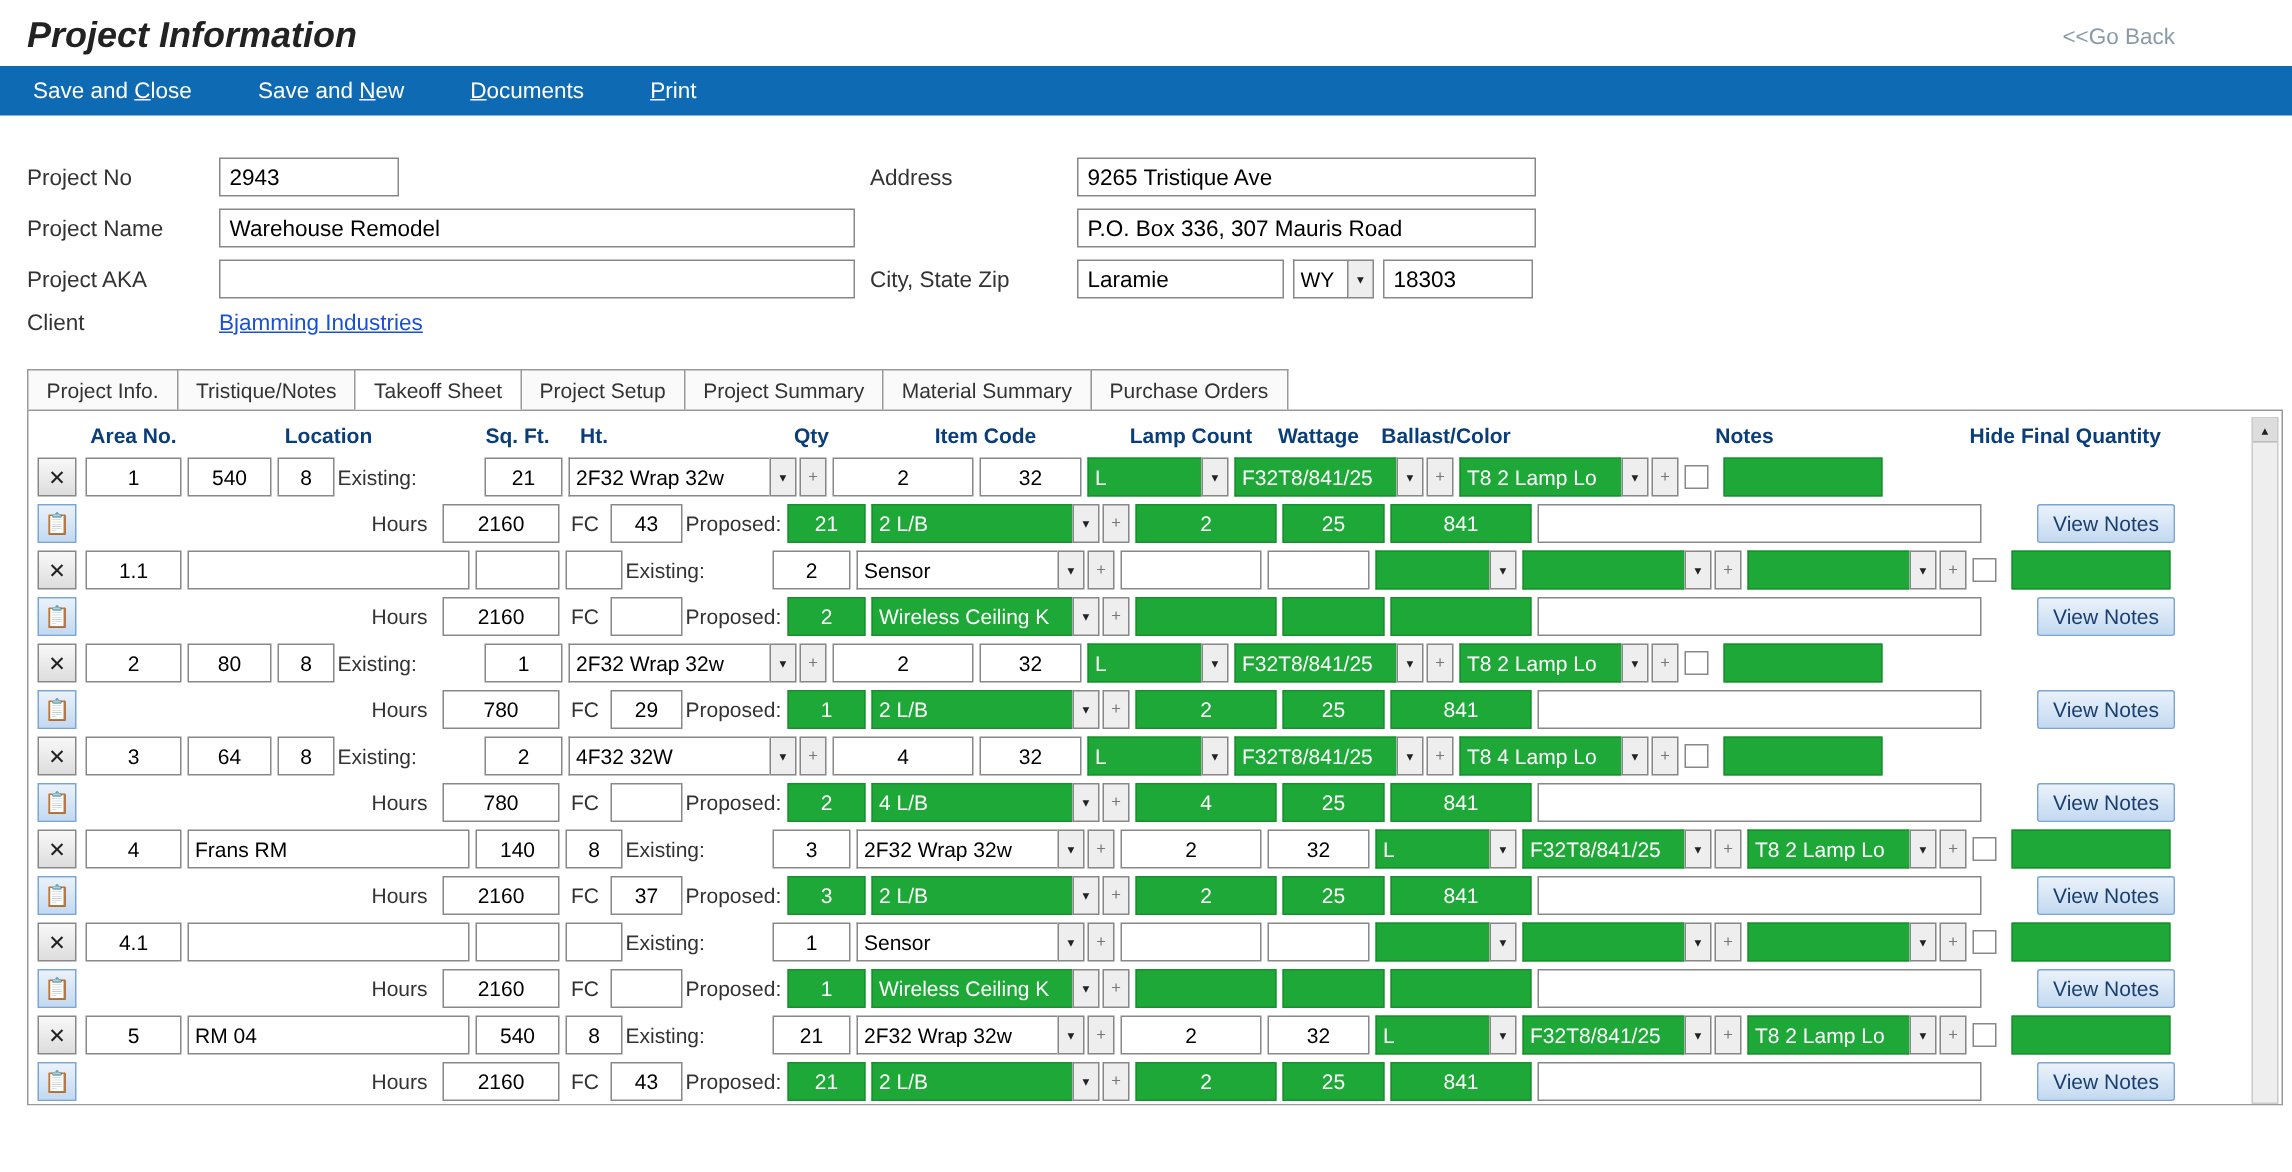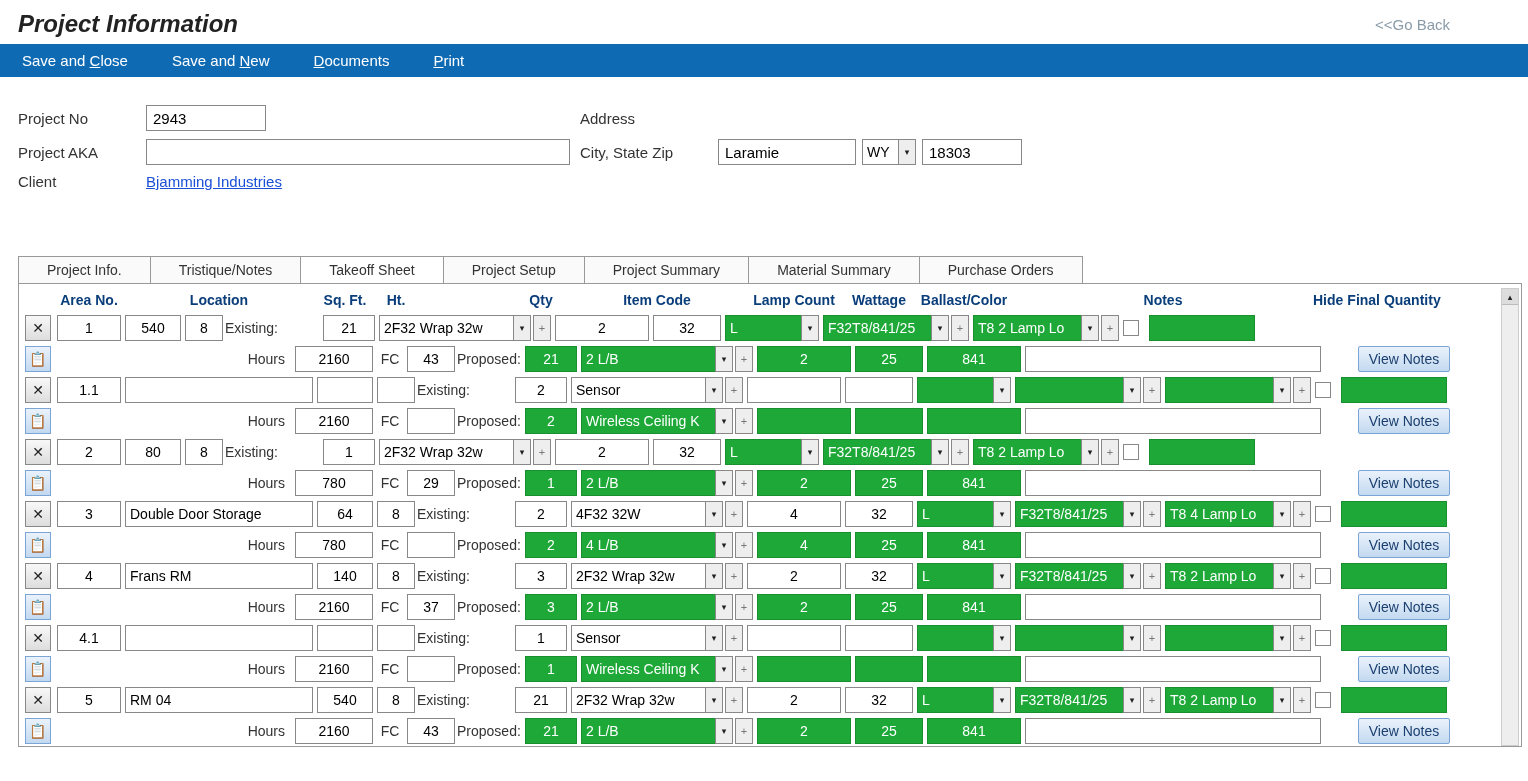--- a/index.html
+++ b/index.html
@@ -9,21 +9,21 @@
 .go-back { color: #8a9ba8; font-size: 15px; margin-right: 60px; cursor: pointer; }
 .toolbar { background: #0f6ab4; color: #fff; padding: 8px 0; display: flex; }
 .toolbar-item { padding: 0 22px; color: #fff; font-size: 15px; cursor: pointer; }
 .toolbar-item .u { text-decoration: underline; }
 .form-area { padding: 28px 18px 8px; }
 .form-row { display: flex; margin-bottom: 8px; align-items: center; }
 .form-label { width: 128px; color: #333; font-size: 15px; }
 .form-input { border: 1px solid #888; padding: 3px 6px; font-size: 15px; height: 26px; }
 .client-link { color: #1a4fd6; text-decoration: underline; cursor: pointer; font-size: 15px; }
 .tabs { display: flex; margin: 6px 0 0 18px; }
-.tab { border: 1px solid #999; border-bottom: none; padding: 5px 28px; font-size: 14px; color: #333; background: #fafafa; cursor: pointer; margin-right: -1px; margin-top: 44px; }
+.tab { border: 1px solid #999; border-bottom: none; padding: 5px 12px; font-size: 14px; color: #333; background: #fafafa; cursor: pointer; margin-right: -1px; }
 .tab.active { background: #fff; position: relative; z-index: 2; }
 .content-box { border: 1px solid #999; margin: 0 6px 0 18px; padding: 4px 4px 0 4px; position: relative; }
 .grid-header { display: flex; color: #0a3e7a; font-weight: bold; font-size: 14px; padding: 4px 0 4px 0; }
 .col { text-align: center; flex-shrink: 0; }
 .c-btn { width: 32px; }
 .c-area { width: 68px; }
 .c-loc { width: 192px; }
 .c-sqft { width: 60px; }
 .c-ht { width: 42px; }
 .c-label { width: 96px; padding-right: 10px; }
@@ -68,20 +68,28 @@
   <div class="toolbar-item"><span class="u">D</span>ocuments</div>
   <div class="toolbar-item"><span class="u">P</span>rint</div>
 </div>
 
 <div class="form-area">
   <div class="form-row">
     <div class="form-label">Project No</div>
     <input class="form-input" style="width: 120px;" value="2943">
     <div style="width:314px"></div>
     <div class="form-label" style="width:138px">Address</div>
+    <input class="form-input" style="width: 306px;" value="9265 Tristique Ave">
+  </div>
+  <div class="form-row">
+    <div class="form-label">Project Name</div>
+    <input class="form-input" style="width: 424px;" value="Warehouse Remodel">
+    <div style="width:10px"></div>
+    <div class="form-label" style="width:138px"></div>
+    <input class="form-input" style="width: 306px;" value="P.O. Box 336, 307 Mauris Road">
   </div>
   <div class="form-row">
     <div class="form-label">Project AKA</div>
     <input class="form-input" style="width: 424px;" value="">
     <div style="width:10px"></div>
     <div class="form-label" style="width:138px">City, State Zip</div>
     <input class="form-input" style="width: 138px;" value="Laramie">
     <div style="width:6px"></div>
     <div class="dd" style="width:54px">
       <input class="cell-input left" value="WY" style="">
@@ -336,21 +344,20 @@
         <div class="col pad2" style="width:98px"><input class="cell-input green " value="841" style=""></div>
         <div class="col pad2" style="width:300px"><input class="cell-input left" value="" style=""></div>
         <div class="col c-hide"></div>
         <div class="col c-final pad2"><button class="view-notes">View Notes</button></div>
       </div>
       <div class="row">
         <div class="col c-btn pad2">
           <div class="icon-btn">✕</div>
         </div>
         <div class="col pad2" style="width:68px"><input class="cell-input  " value="3" style=""></div>
-        <div class="col pad2" style="width:192px"><input class="cell-input  left" value="Double Door Storage" style=""></div>
         <div class="col pad2" style="width:60px"><input class="cell-input  " value="64" style=""></div>
         <div class="col pad2" style="width:42px"><input class="cell-input  " value="8" style=""></div>
         <div class="col c-label exist-label">Existing:</div>
         <div class="col pad2" style="width:56px"><input class="cell-input  " value="2" style=""></div>
         <div class="col pad2" style="width:176px;display:flex">
           <div class="dd" style="flex:1">
             <input class="cell-input  left" value="4F32 32W" style="">
             <div class="dd-arrow">▾</div>
           </div>
           <div class="plus-btn">+</div>

